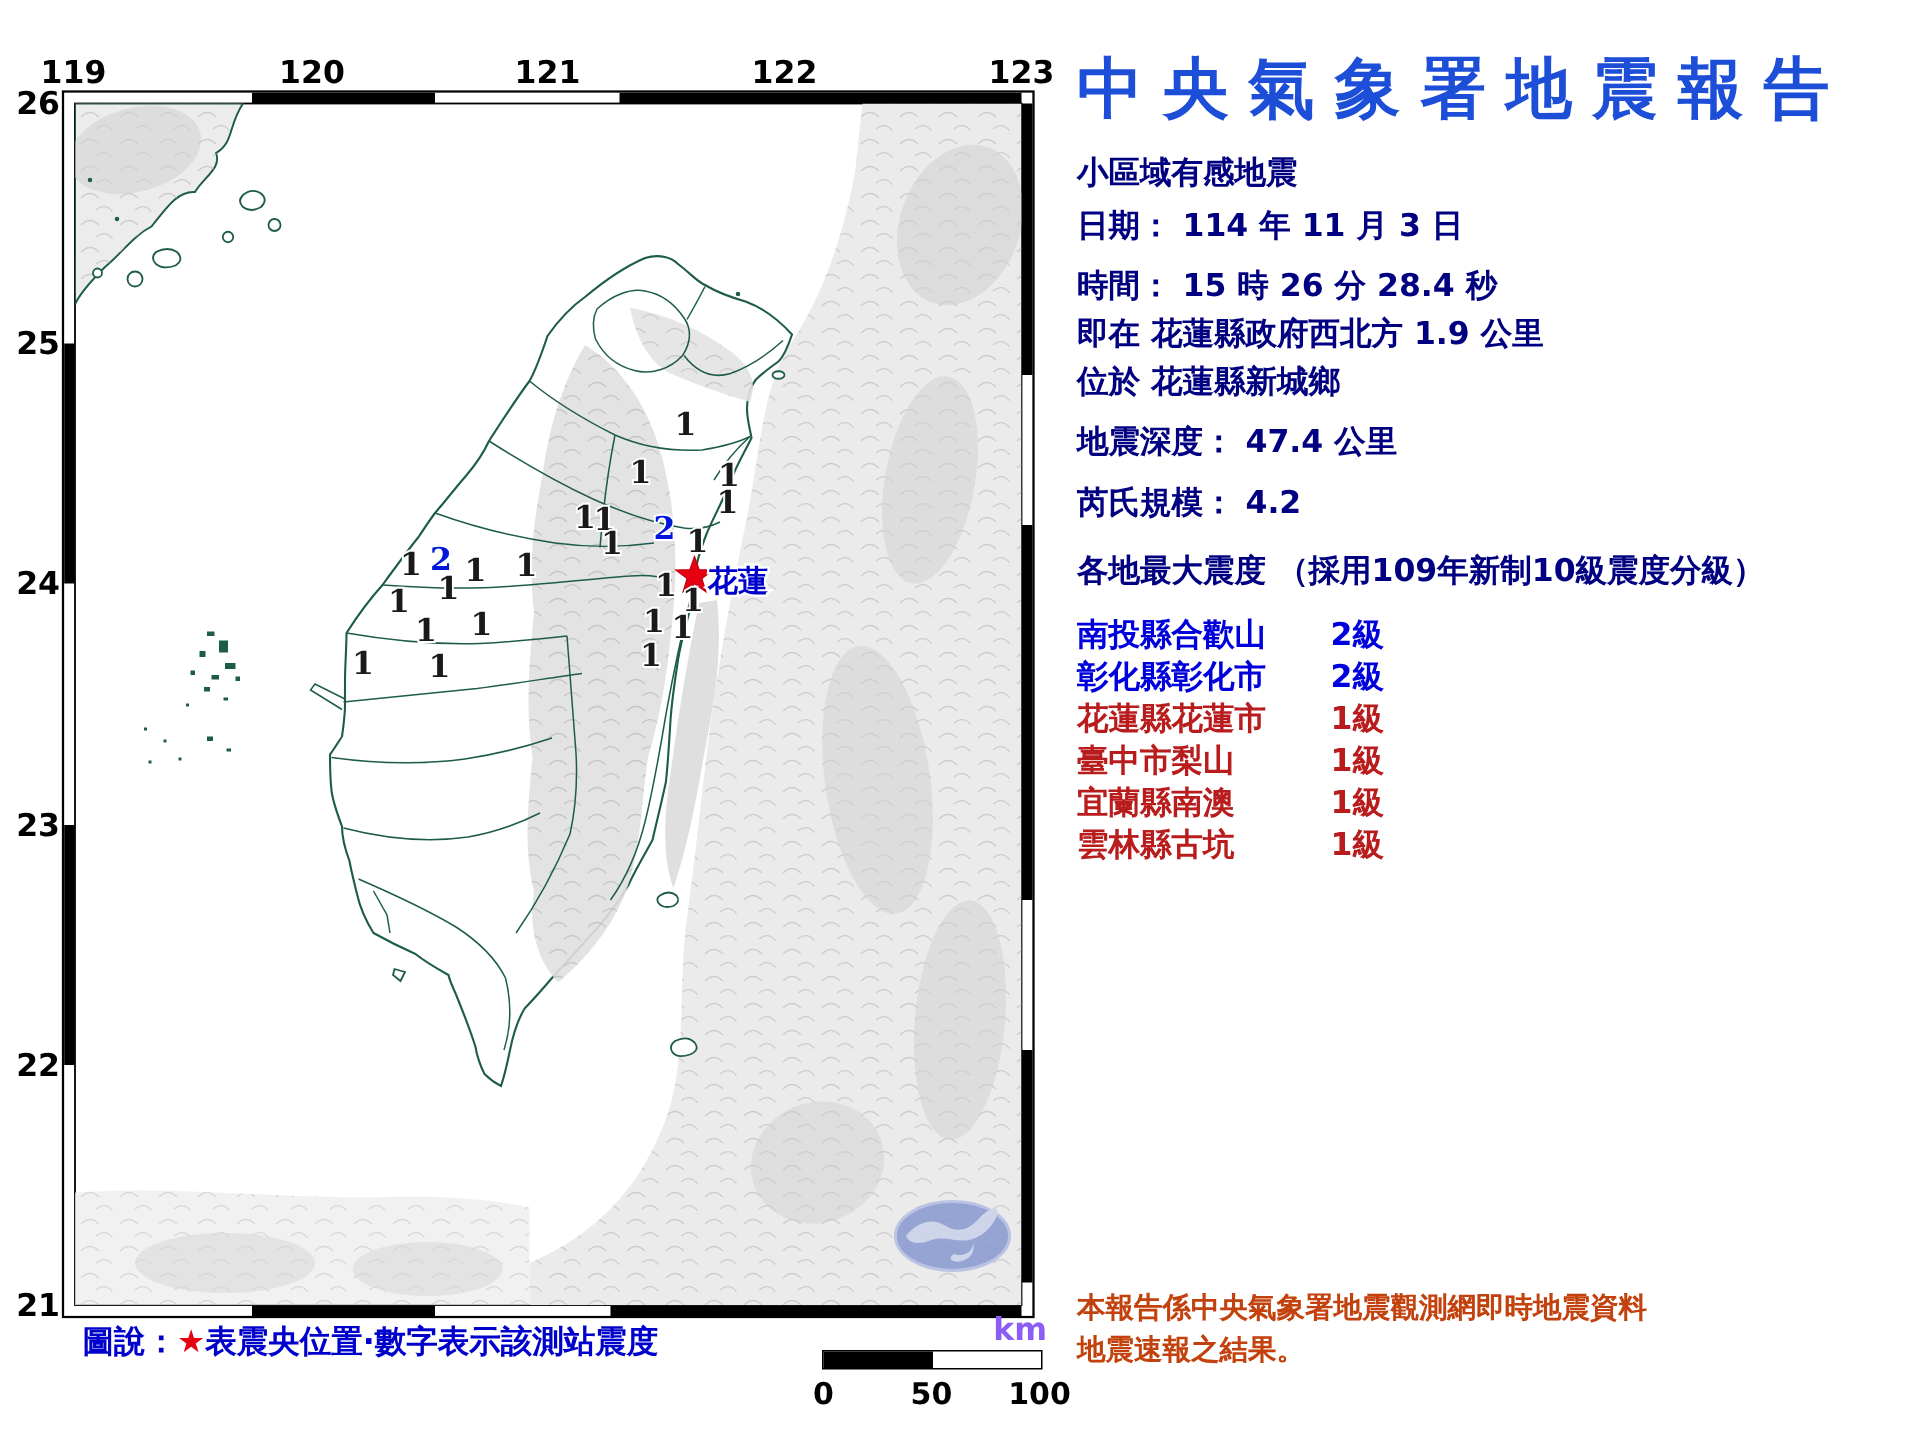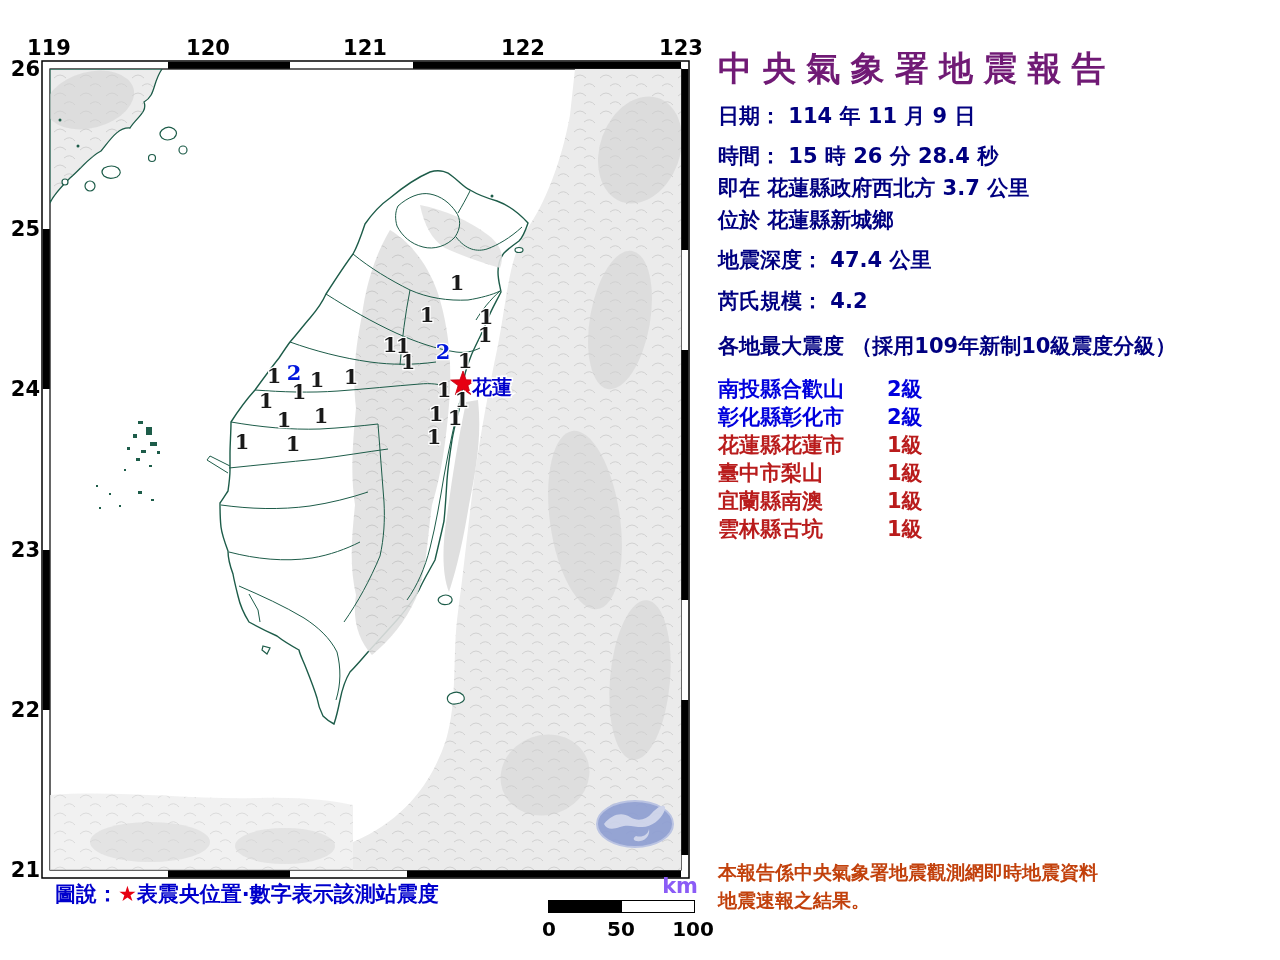--- a/index.html
+++ b/index.html
@@ -20,21 +20,21 @@
   
   #km-label{position:absolute;left:630px;top:874px;width:68px;text-align:right;
             font-size:21px;font-weight:bold;color:#8b5cf6;}
   #scalebar{position:absolute;left:548px;top:900px;width:147px;height:13px;
             border:1.6px solid #000;box-sizing:border-box;background:#fff;}
   #scalebar .half{position:absolute;left:0;top:0;width:50%;height:100%;background:#000;}
   .sc-tick{position:absolute;top:917px;transform:translateX(-50%);font-size:20px;font-weight:bold;color:#000;}
   #sc0{left:549px;} #sc50{left:621px;} #sc100{left:693px;}
   
   #panel{position:absolute;left:718px;top:30px;width:556px;color:#000080;}
-  #title{font-size:34px;font-weight:bold;letter-spacing:0.30em;white-space:nowrap;color:#701a75;margin-top:16px;}
+  #title{font-size:44px;font-weight:bold;letter-spacing:0.30em;white-space:nowrap;color:#1d4ed8;}
   .rline{font-size:21px;font-weight:bold;line-height:21px;white-space:nowrap;color:#000080;}
   #subtitle{margin-top:16px;}
   .mt14{margin-top:14px;} .mt19{margin-top:19px;} .mt20{margin-top:20px;}
   .mt11{margin-top:11px;} .mt24{margin-top:24px;}
   #stations{margin-top:18px;}
   .st-row{height:28px;font-size:21px;font-weight:bold;color:#b91c1c;white-space:nowrap;}
   .st-row.hl{color:#0000dd;}
   .st-name{display:inline-block;min-width:169px;}
   #footer{position:absolute;left:718px;top:858px;font-size:19px;font-weight:bold;
           color:#c2410c;line-height:28px;white-space:nowrap;}
@@ -245,23 +245,24 @@
     <div id="scalebar">
         <div class="half"></div>
       </div>
     <div class="sc-tick" id="sc0">0</div>
     <div class="sc-tick" id="sc50">50</div>
     <div class="sc-tick" id="sc100">100</div>
   </div>
 
   <div id="panel">
     <div id="title">中央氣象署地震報告</div>
-    <div class="rline mt14">日期： 114 年 11 月 9 日</div>
+    <div id="subtitle" class="rline">小區域有感地震</div>
+    <div class="rline mt14">日期： 114 年 11 月 3 日</div>
     <div class="rline mt19">時間： 15 時 26 分 28.4 秒</div>
-    <div class="rline mt11">即在 花蓮縣政府西北方 3.7 公里</div>
+    <div class="rline mt11">即在 花蓮縣政府西北方 1.9 公里</div>
     <div class="rline mt11">位於 花蓮縣新城鄉</div>
     <div class="rline mt19">地震深度： 47.4 公里</div>
     <div class="rline mt20">芮氏規模： 4.2</div>
     <div class="rline mt24">各地最大震度 （採用109年新制10級震度分級）</div>
 
     <div id="stations">
       <div class="st-row hl"><span class="st-name">南投縣合歡山</span><span class="st-level">2級</span></div>
       <div class="st-row hl"><span class="st-name">彰化縣彰化市</span><span class="st-level">2級</span></div>
       <div class="st-row"><span class="st-name">花蓮縣花蓮市</span><span class="st-level">1級</span></div>
       <div class="st-row"><span class="st-name">臺中市梨山</span><span class="st-level">1級</span></div>

